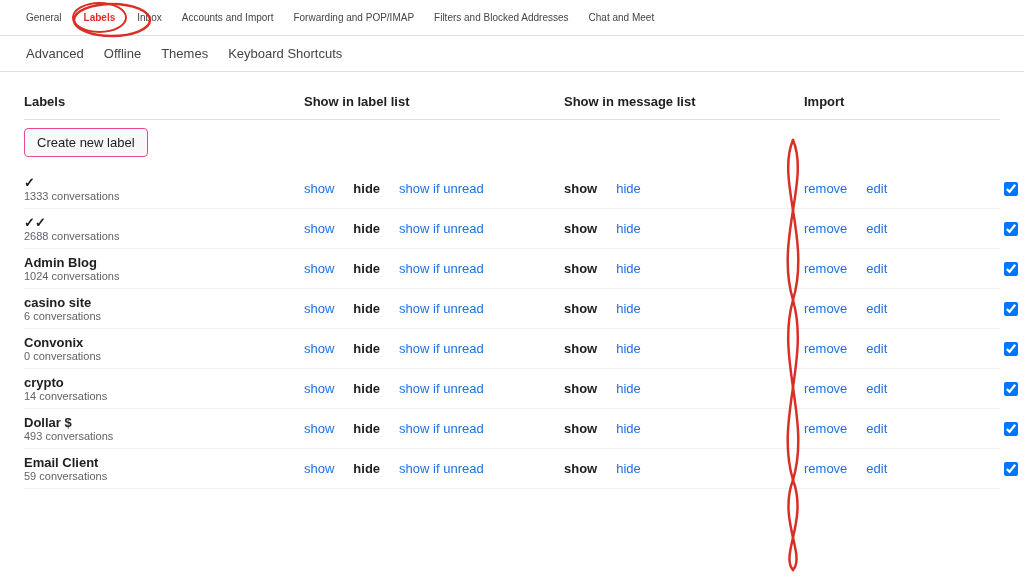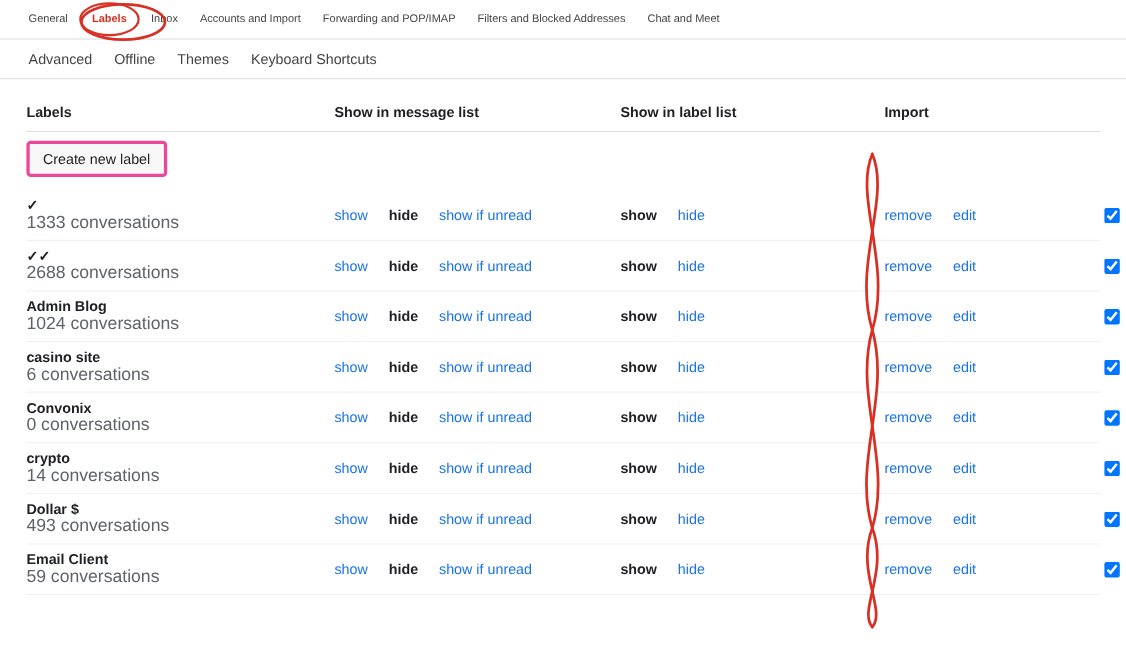--- a/index.html
+++ b/index.html
@@ -58,21 +58,21 @@
       color: #202124;
       padding: 6px 0 10px 0;
       border-bottom: 1px solid #e0e0e0;
       margin-bottom: 8px;
     }
 
     .create-btn {
       display: inline-block;
       margin: 0 0 12px 0;
       padding: 6px 12px;
-      border: 3px solid #ec4899;
+      border: 1px solid #ec4899;
       border-radius: 4px;
       background: #f8f8f8;
       color: #202124;
       font-size: 13px;
       cursor: pointer;
     }
 
     
     .label-row {
       display: grid;
@@ -80,21 +80,21 @@
       align-items: center;
       padding: 6px 0;
       border-bottom: 1px solid #f0f0f0;
     }
     .label-name {
       font-size: 13px;
       font-weight: bold;
       color: #202124;
     }
     .label-count {
-      font-size: 16px;
+      font-size: 11px;
       color: #5f6368;
     }
     .action-links {
       display: flex;
       align-items: center;
       gap: 19px;
     }
     .action-links a {
       color: #1a73e8;
       text-decoration: none;
@@ -142,22 +142,22 @@
   <a href="#">Advanced</a>
   <a href="#">Offline</a>
   <a href="#">Themes</a>
   <a href="#">Keyboard Shortcuts</a>
 </div>
 
 <div class="main">
   
   <div class="labels-header">
     <div>Labels</div>
+    <div>Show in label list</div>
     <div>Show in message list</div>
-    <div>Show in label list</div>
     <div>Import</div>
     <div></div>
   </div>
 
   
   <button class="create-btn">Create new label</button>
 
   
   
   <div class="label-row">

